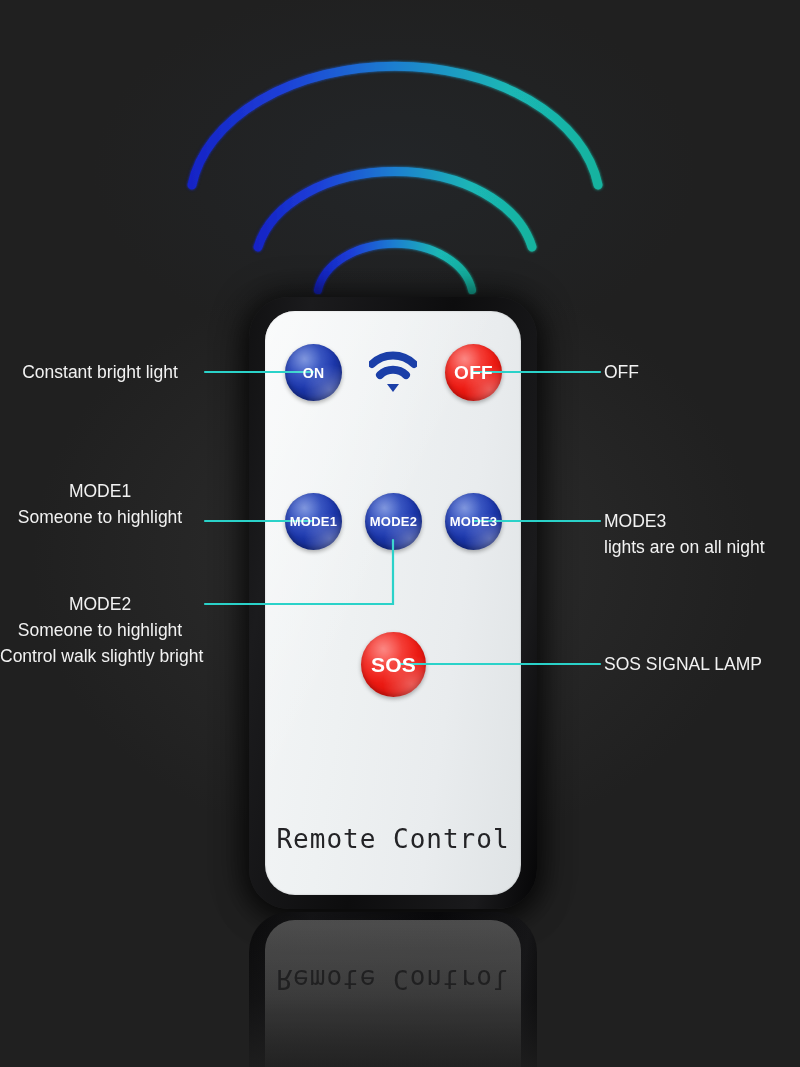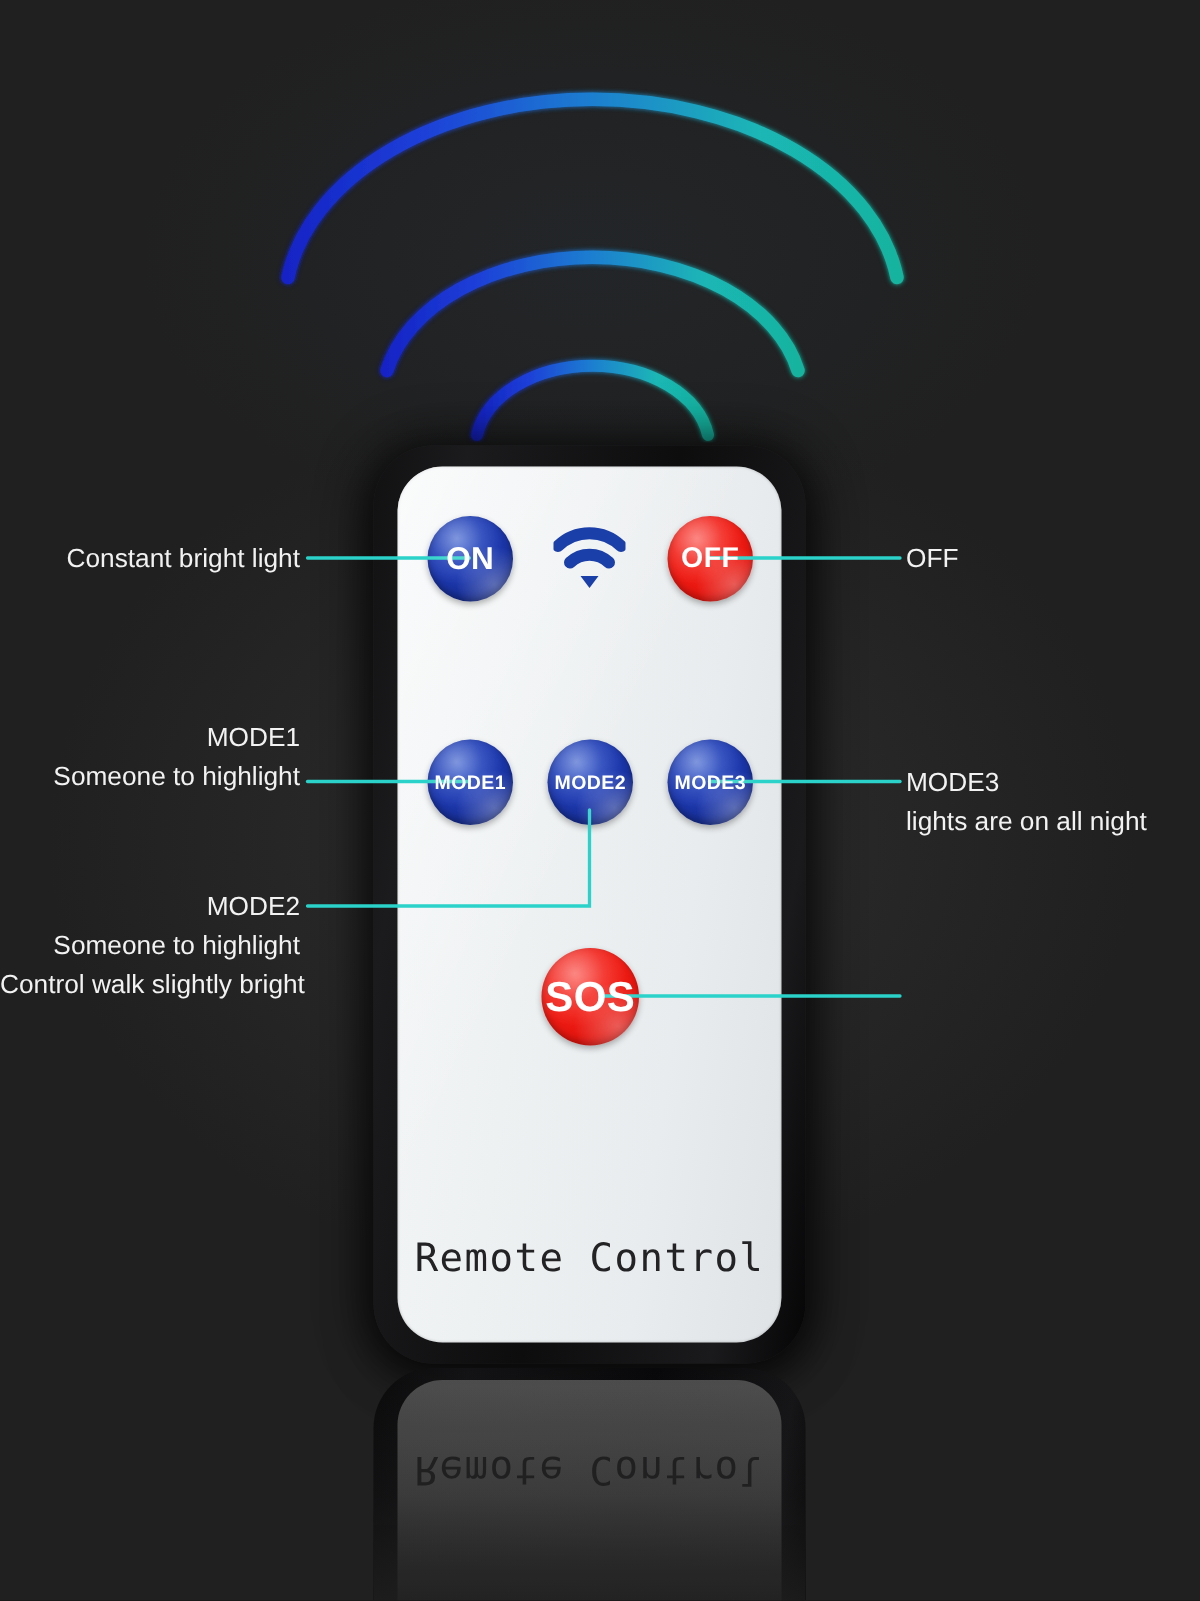--- a/index.html
+++ b/index.html
@@ -88,27 +88,27 @@
     pointer-events: none;
   }
   .btn-blue {
     background: radial-gradient(circle at 38% 30%, #2c52c9 0%, #1d39b0 45%, #142a8c 78%, #0e2070 100%);
     box-shadow: 0 2px 4px rgba(0,0,0,0.30), inset 0 -2px 5px rgba(0,0,0,0.28);
   }
   .btn-red {
     background: radial-gradient(circle at 38% 30%, #fa3a33 0%, #ef1d15 45%, #dd110b 78%, #c50d08 100%);
     box-shadow: 0 2px 4px rgba(0,0,0,0.30), inset 0 -2px 5px rgba(0,0,0,0.25);
   }
-  .btn-on   { left: 285px; top: 344px; width: 57px; height: 57px; font-size: 21px; font-weight: 700; }
+  .btn-on   { left: 285px; top: 344px; width: 57px; height: 57px; font-size: 14px; font-weight: 700; }
   .btn-off  { left: 445px; top: 344px; width: 57px; height: 57px; font-size: 19px; font-weight: 700; }
   .btn-mode { width: 57px; height: 57px; font-size: 13px; font-weight: 700; }
   .btn-mode1 { left: 285px; top: 493px; }
   .btn-mode2 { left: 365px; top: 493px; }
   .btn-mode3 { left: 445px; top: 493px; }
-  .btn-sos  { left: 361px; top: 632px; width: 65px; height: 65px; font-size: 28px; font-weight: 700; }
+  .btn-sos  { left: 361px; top: 632px; width: 65px; height: 65px; font-size: 21px; font-weight: 700; }
 
   
   .wifi-glyph {
     position: absolute;
     left: 369px;
     top: 351px;
     width: 48px;
     height: 42px;
   }
 
@@ -177,21 +177,21 @@
 
   
   .callout {
     position: absolute;
     color: #f2f2f2;
     font-size: 17.5px;
     line-height: 26px;
     white-space: nowrap;
   }
   .callout.right { text-align: left; }
-  .callout.left  { text-align: right; }
+  .callout.left  { text-align: center; }
 
   .c-constant { left: 0px;   top: 359px; width: 200px; text-align: right; }
   .c-off      { left: 604px; top: 359px; }
   .c-mode1    { left: 0px;   top: 478px; width: 200px; text-align: right; }
   .c-mode3    { left: 604px; top: 508px; }
   .c-mode2    { left: 0px;   top: 591px; width: 200px; text-align: right; }
   .c-sos      { left: 604px; top: 651px; }
 </style>
 </head>
 <body>
@@ -299,14 +299,17 @@
     <div>MODE3</div>
     <div>lights are on all night</div>
   </div>
 
   <div class="callout left c-mode2">
     <div>MODE2</div>
     <div>Someone to highlight</div>
     <div>Control walk slightly bright</div>
   </div>
 
+  <div class="callout right c-sos">
+    <div>SOS SIGNAL LAMP</div>
+  </div>
 
 </div>
 
 </body></html>

